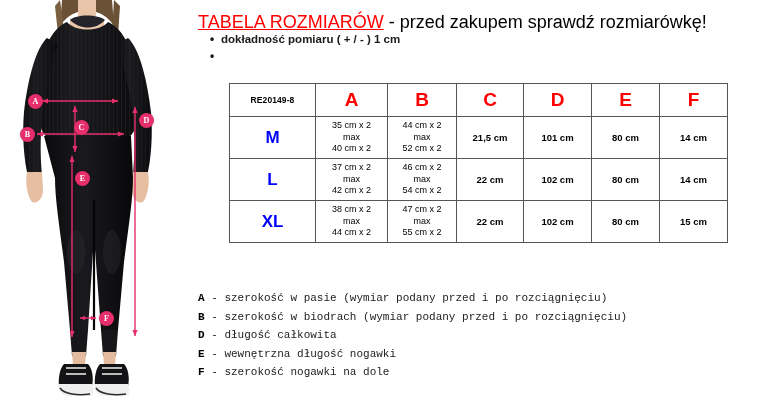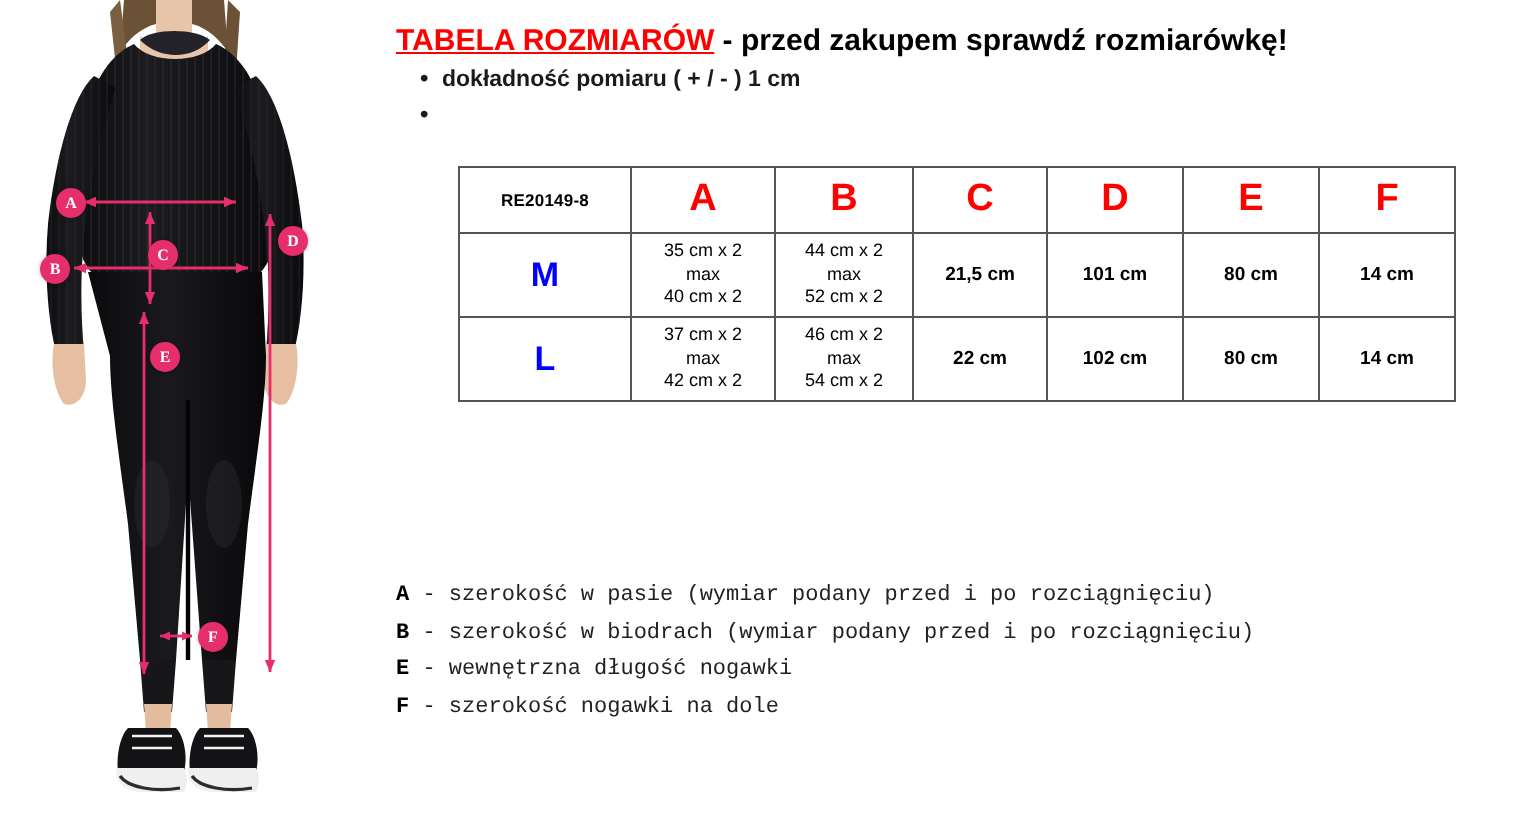--- a/index.html
+++ b/index.html
@@ -57,22 +57,22 @@
     left: 196px;
     top: 0;
     width: 572px;
     height: 413px;
   }
 
   #title-line {
     position: absolute;
     left: 2px;
     top: 12px;
-    font-size: 15px;
-    font-weight: bold;
+    font-size: 18px;
+    font-weight: normal;
     color: #000000;
     white-space: nowrap;
   }
   #title-main {
     color: #ff0000;
     text-decoration: underline;
   }
 
   #notes {
     position: absolute;
@@ -352,32 +352,52 @@
           <td class="measure-multi">
             <div>46 cm x 2</div>
             <div>max</div>
             <div>54 cm x 2</div>
           </td>
           <td class="measure-single">22 cm</td>
           <td class="measure-single">102 cm</td>
           <td class="measure-single">80 cm</td>
           <td class="measure-single">14 cm</td>
         </tr>
+        <tr class="data-row">
+          <td class="size-label">XL</td>
+          <td class="measure-multi">
+            <div>38 cm x 2</div>
+            <div>max</div>
+            <div>44 cm x 2</div>
+          </td>
+          <td class="measure-multi">
+            <div>47 cm x 2</div>
+            <div>max</div>
+            <div>55 cm x 2</div>
+          </td>
+          <td class="measure-single">22 cm</td>
+          <td class="measure-single">102 cm</td>
+          <td class="measure-single">80 cm</td>
+          <td class="measure-single">15 cm</td>
+        </tr>
       </tbody>
     </table>
   </div>
 
   <div id="legend">
     <div class="legend-row">
       <span class="legend-key">A</span><span> - szerokość w pasie (wymiar podany przed i po rozciągnięciu)</span>
     </div>
     <div class="legend-row">
       <span class="legend-key">B</span><span> - szerokość w biodrach (wymiar podany przed i po rozciągnięciu)</span>
     </div>
     <div class="legend-row">
+      <span class="legend-key">D</span><span> - długość całkowita</span>
+    </div>
+    <div class="legend-row">
       <span class="legend-key">E</span><span> - wewnętrzna długość nogawki</span>
     </div>
     <div class="legend-row">
       <span class="legend-key">F</span><span> - szerokość nogawki na dole</span>
     </div>
   </div>
 
 </div>
 
 </body></html>

